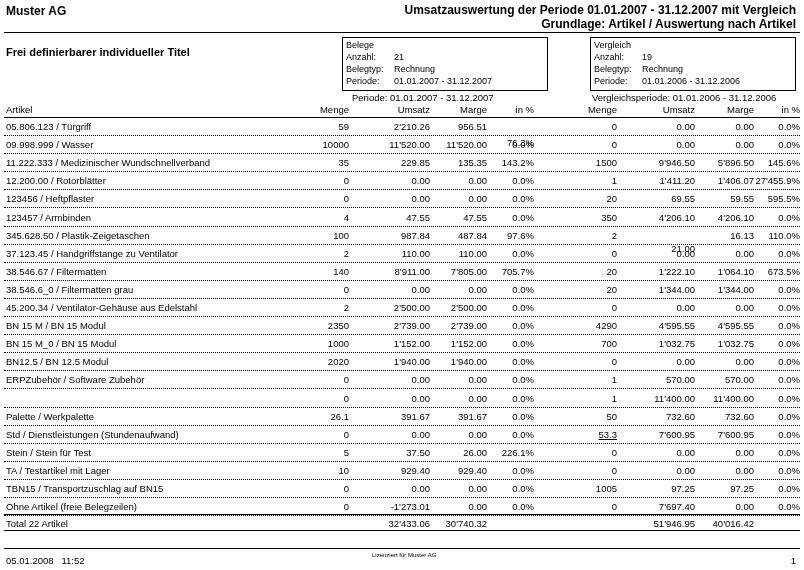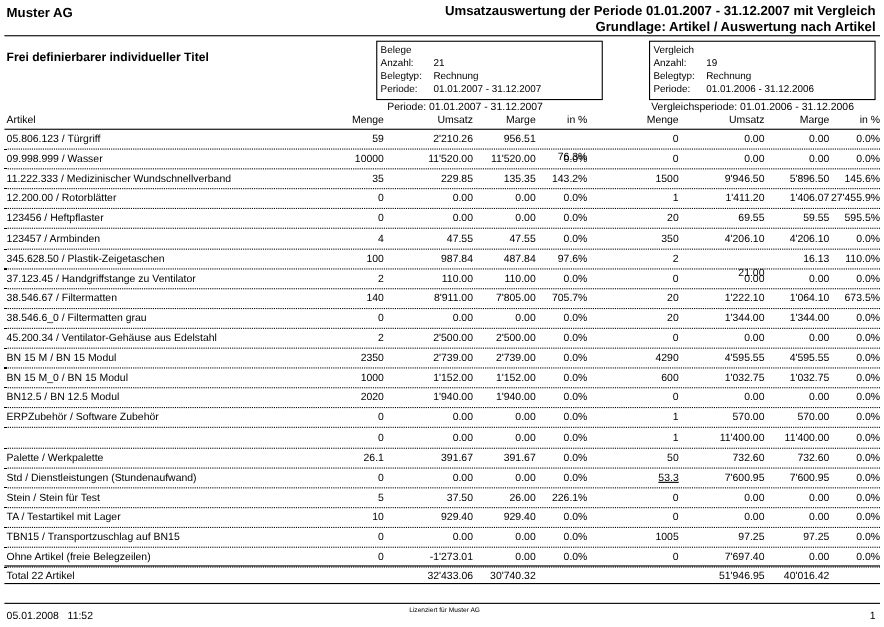--- a/index.html
+++ b/index.html
@@ -206,21 +206,21 @@
       <span class="cell c-u2" style="top: 3px;">4'595.55</span>
       <span class="cell c-g2" style="top: 3px;">4'595.55</span>
       <span class="cell c-p2" style="top: 3px;">0.0%</span>
     </div>
     <div class="row" style="top: 335.2px; height: 17px;">
       <span class="cell c-art" style="top: 3px;">BN 15 M_0 / BN 15 Modul</span>
       <span class="cell c-m1" style="top: 3px;">1000</span>
       <span class="cell c-u1" style="top: 3px;">1'152.00</span>
       <span class="cell c-g1" style="top: 3px;">1'152.00</span>
       <span class="cell c-p1" style="top: 3px;">0.0%</span>
-      <span class="cell c-m2" style="top: 3px;">600</span>
+      <span class="cell c-m2" style="top: 3px;">700</span>
       <span class="cell c-u2" style="top: 3px;">1'032.75</span>
       <span class="cell c-g2" style="top: 3px;">1'032.75</span>
       <span class="cell c-p2" style="top: 3px;">0.0%</span>
     </div>
     <div class="row" style="top: 353.3px; height: 17px;">
       <span class="cell c-art" style="top: 3px;">BN12.5 / BN 12.5 Modul</span>
       <span class="cell c-m1" style="top: 3px;">2020</span>
       <span class="cell c-u1" style="top: 3px;">1'940.00</span>
       <span class="cell c-g1" style="top: 3px;">1'940.00</span>
       <span class="cell c-p1" style="top: 3px;">0.0%</span>

